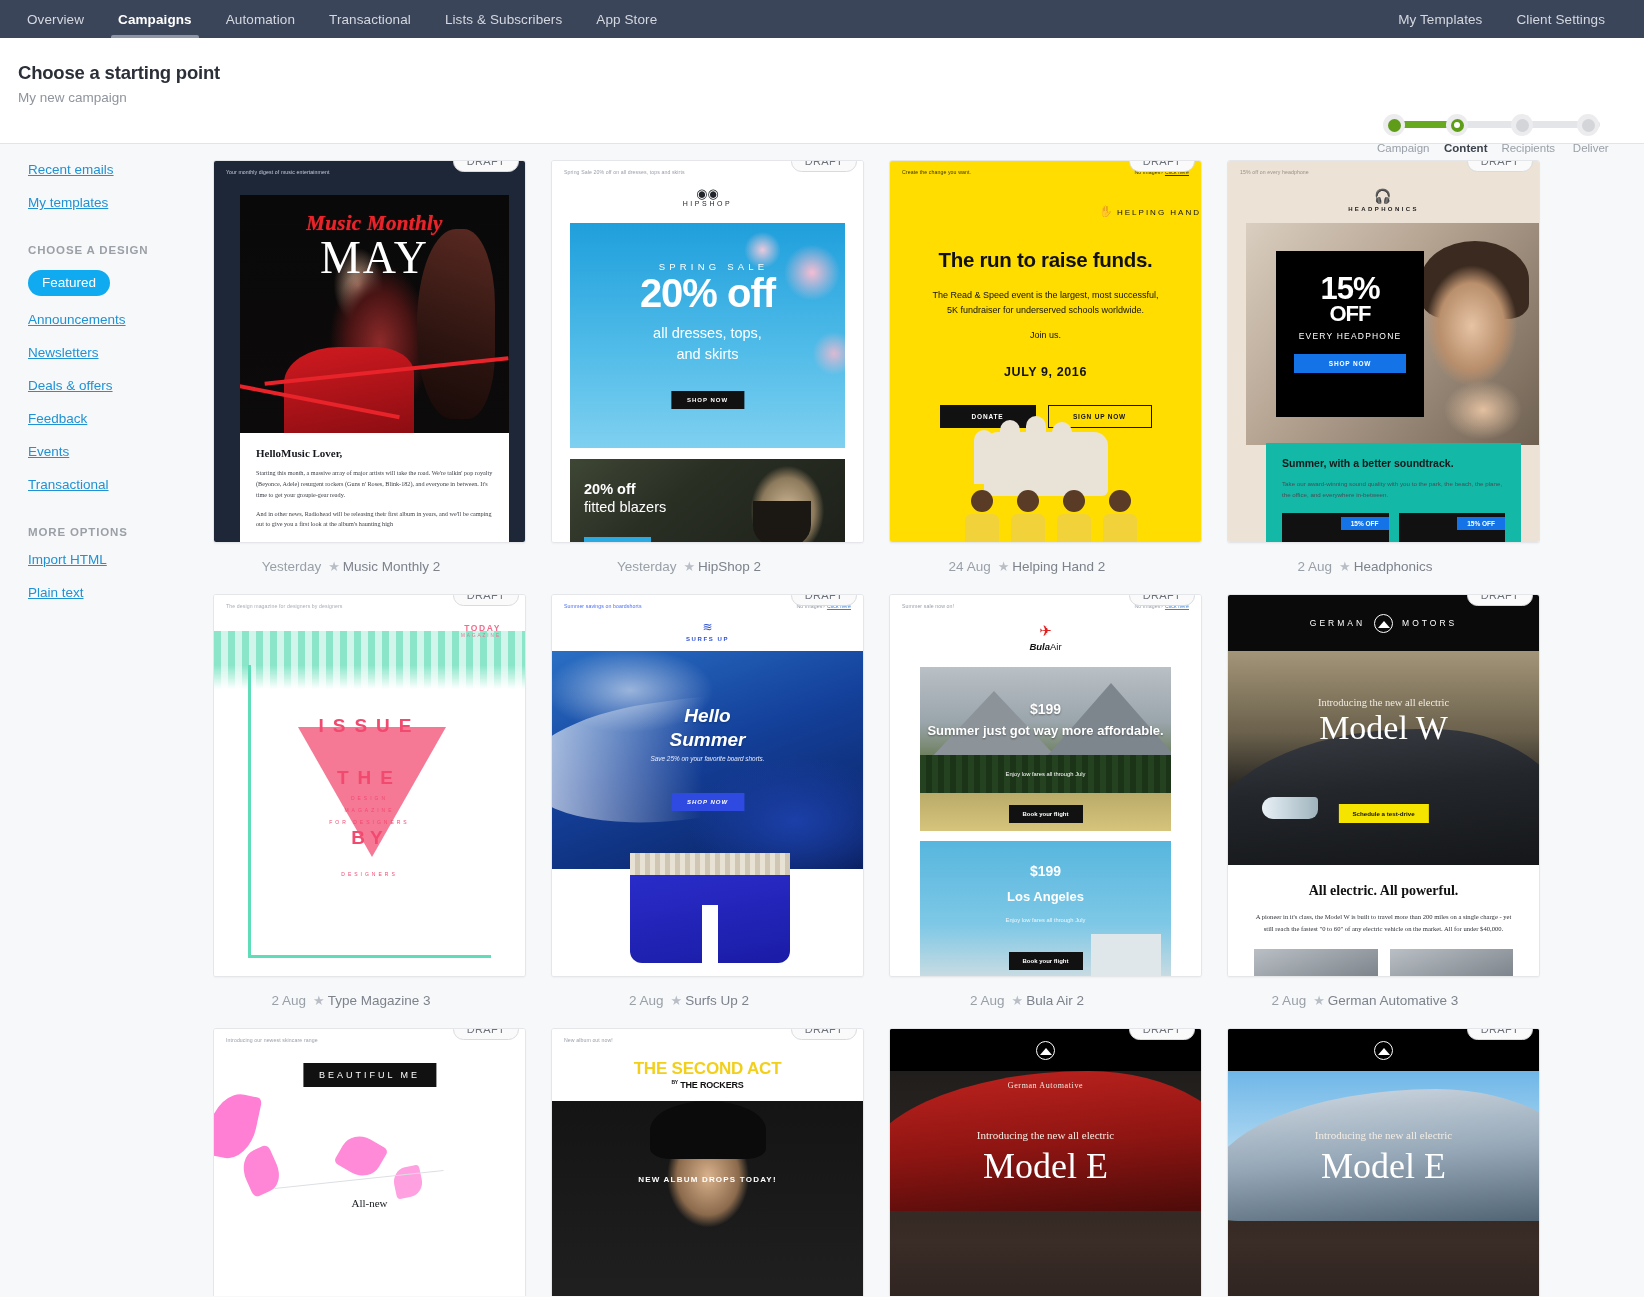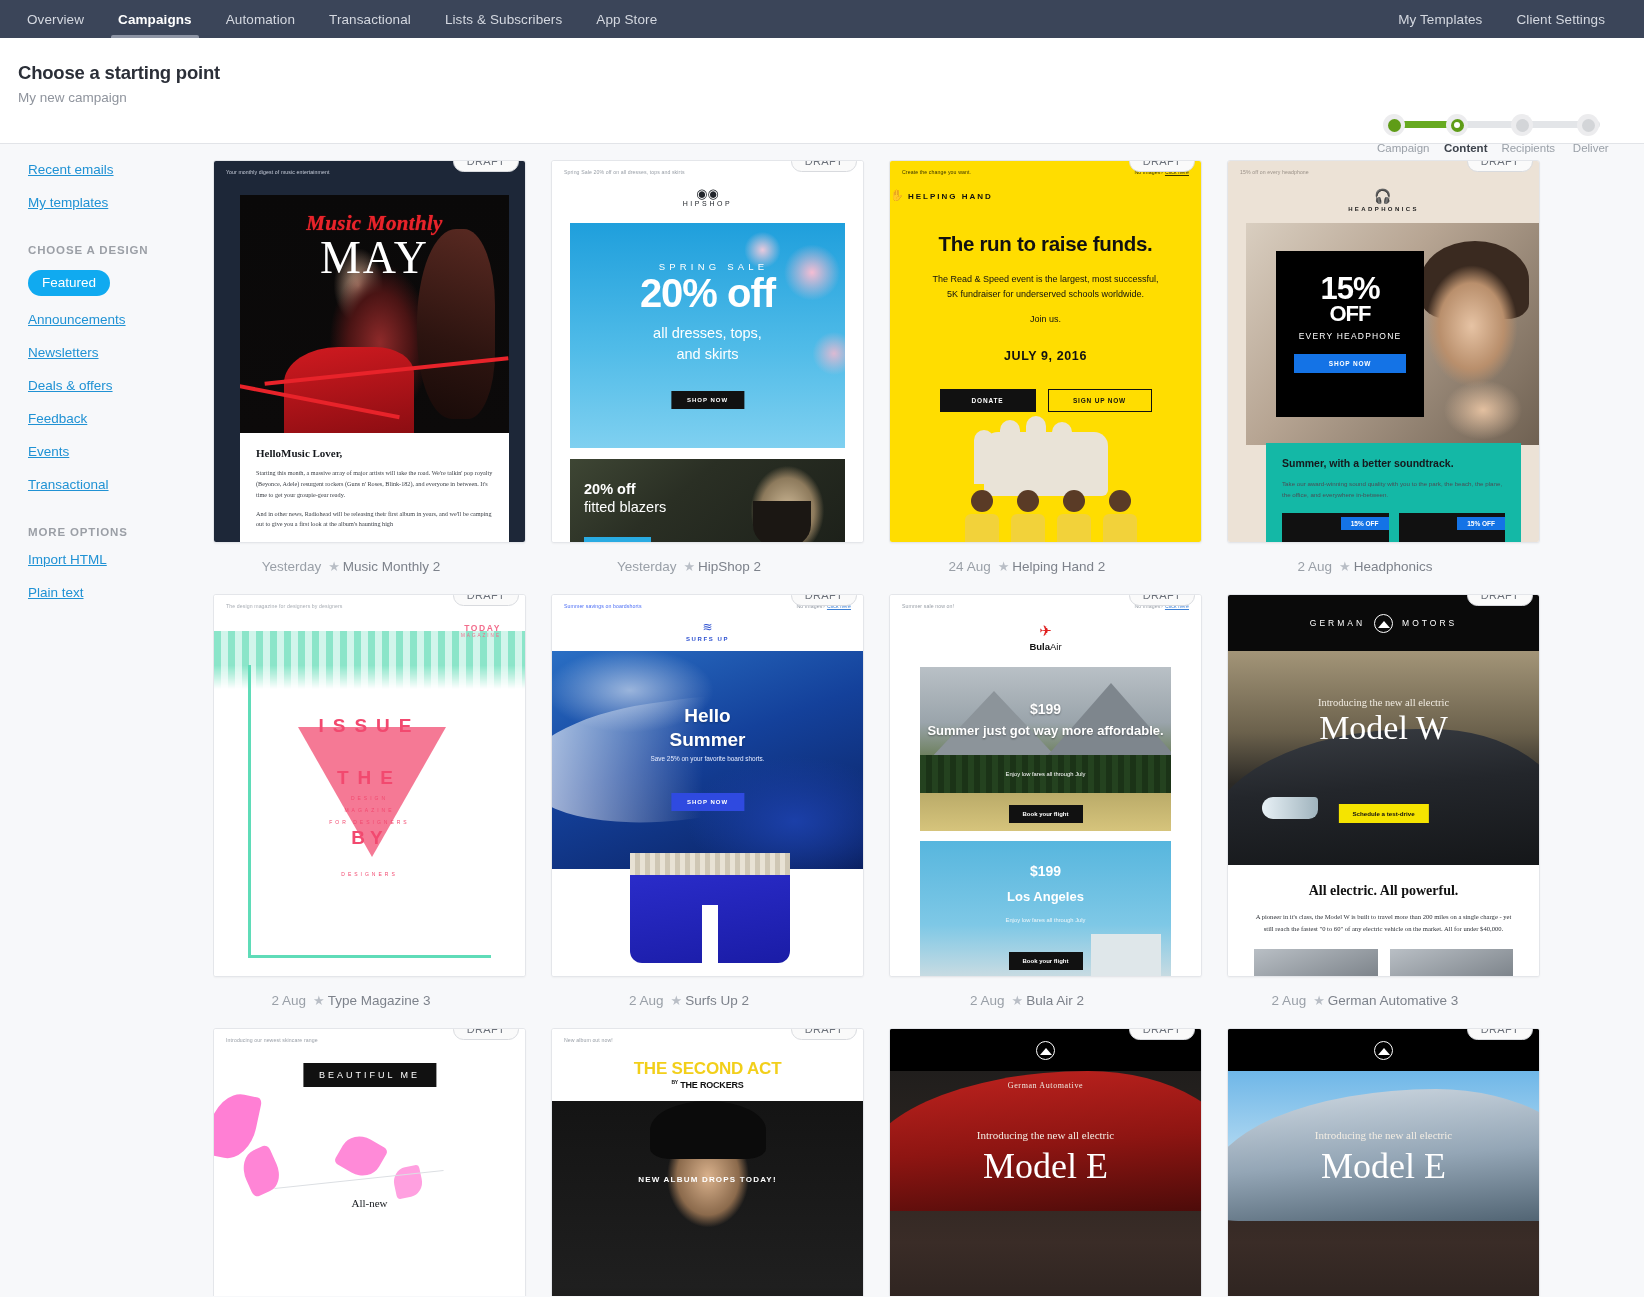--- a/index.html
+++ b/index.html
@@ -210,21 +210,21 @@
   .t-hip .hero2 .btn2 {
     position:absolute; left:14px; top:78px; background:#29abe2; color:#fff;
     font-size:6px; font-weight:bold; letter-spacing:1px; padding:5px 13px;
   }
 
   
   .t-help { background:#ffdd00; }
   .t-help .pre { color:#3a3400; }
   .t-help .pre u { color:#3a3400; }
   .t-help .brand {
-    text-align:left; margin-top:14px; font-size:8px; font-weight:bold;
+    text-align:right; margin-top:30px; font-size:8px; font-weight:normal;
     letter-spacing:2px; color:#111;
   }
   .t-help .brand .hand { font-size:11px; letter-spacing:0; }
   .t-help h1 {
     margin:30px 10px 0 10px; text-align:center; font-size:20.5px; color:#111;
     font-weight:bold; letter-spacing:-.3px;
   }
   .t-help p {
     margin:16px 22px 0 22px; text-align:center; font-size:9px; color:#111; line-height:1.65;
   }
@@ -324,20 +324,21 @@
   .t-surf .brand { text-align:center; margin-top:12px; color:#2b4fd0; }
   .t-surf .brand .ico { font-size:12px; line-height:1; }
   .t-surf .brand .nm { font-size:6px; letter-spacing:1.6px; font-weight:bold; margin-top:3px; }
   .t-surf .wave {
     position:absolute; left:0; right:0; top:56px; height:218px;
     background:
       radial-gradient(ellipse 120px 60px at 25% 18%, rgba(255,255,255,.55), rgba(255,255,255,0) 70%),
       radial-gradient(ellipse 150px 90px at 78% 78%, #1b3fa8 0%, rgba(10,20,70,0) 72%),
       linear-gradient(160deg,#2a6fc4 0%,#14419b 45%,#0a1f5e 100%);
     overflow:hidden;
+    font-style:italic;
   }
   .t-surf .wave .crest {
     position:absolute; left:-30px; top:50px; width:300px; height:120px;
     background:linear-gradient(100deg,rgba(255,255,255,.75),rgba(255,255,255,0) 60%);
     border-radius:50% 50% 40% 60%; transform:rotate(-8deg);
   }
   .t-surf .hs { position:absolute; left:0; right:0; top:54px; text-align:center; color:#fff; font-size:19px; font-weight:bold; text-shadow:0 1px 2px rgba(0,0,0,.25); }
   .t-surf .hs2 { position:absolute; left:0; right:0; top:78px; text-align:center; color:#fff; font-size:19px; font-weight:bold; text-shadow:0 1px 2px rgba(0,0,0,.25); }
   .t-surf .tag { position:absolute; left:0; right:0; top:104px; text-align:center; color:#e6ecff; font-size:6.4px; }
   .t-surf .btn { position:absolute; left:50%; transform:translateX(-50%); top:142px; background:#2f4ae0; color:#fff; font-size:6px; font-weight:bold; letter-spacing:1px; padding:6px 16px; }
@@ -347,21 +348,21 @@
   }
   .t-surf .shorts:before { content:""; position:absolute; left:0; right:0; top:0; height:22px; background:repeating-linear-gradient(90deg,#e8e2d4 0 5px,#cfc7b4 5px 10px); }
   .t-surf .shorts:after { content:""; position:absolute; left:50%; transform:translateX(-50%); bottom:0; width:16px; height:58px; background:#fff; }
 
   
   .t-bula { background:#fff; }
   .t-bula .pre { color:#9aa0a8; }
   .t-bula .brand { text-align:center; margin-top:14px; }
   .t-bula .brand .plane { color:#e02020; font-size:15px; line-height:1; }
   .t-bula .brand .nm { font-size:9.5px; margin-top:3px; color:#111; }
-  .t-bula .brand .nm b { font-weight:bold; }
+  .t-bula .brand .nm b { font-weight:bold;font-style:italic; }
   .t-bula .photo {
     position:absolute; left:30px; right:30px; top:72px; height:164px;
     background:
       linear-gradient(180deg,#b9c0c6 0%,#9aa4ab 34%, #6c7f5c 55%, #b7a867 74%, #d6c47c 100%);
     overflow:hidden;
   }
   .t-bula .photo .mtn {
     position:absolute; left:8px; top:24px; width:0; height:0;
     border-left:66px solid transparent; border-right:66px solid transparent; border-bottom:70px solid #8c949a;
   }

